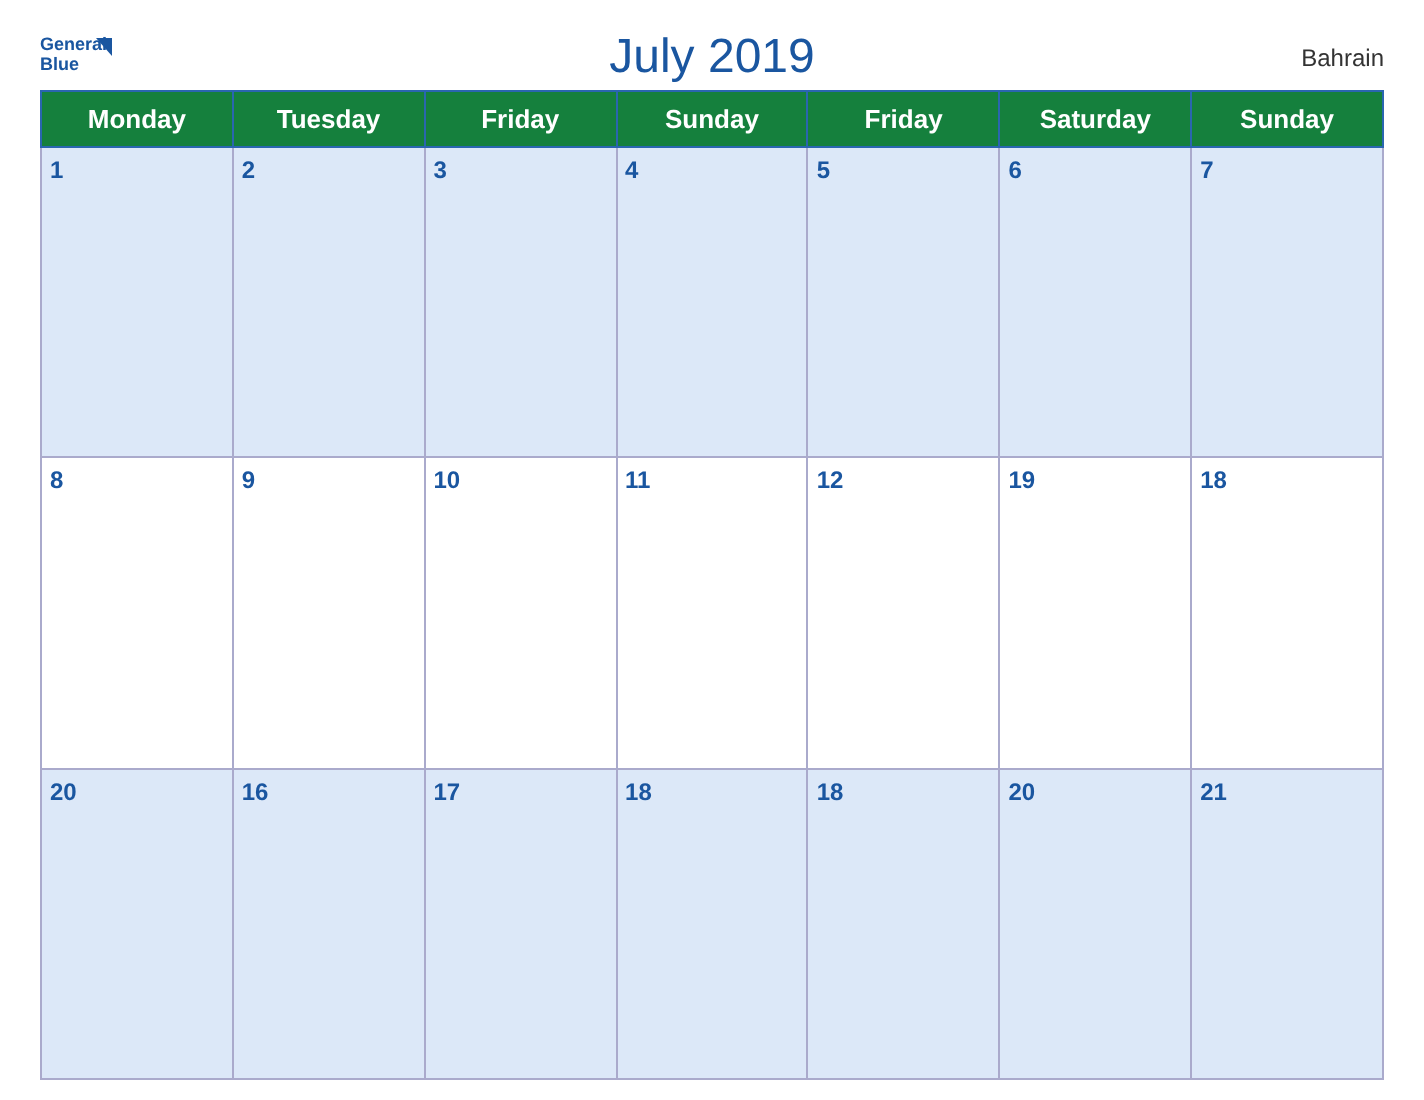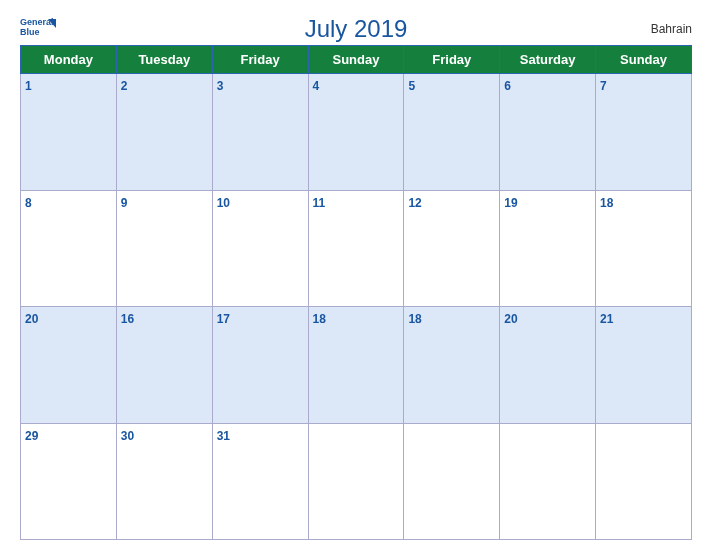--- a/index.html
+++ b/index.html
@@ -143,23 +143,14 @@
       </tr>
       <tr>
         <td><span class="day-num">20</span></td>
         <td><span class="day-num">16</span></td>
         <td><span class="day-num">17</span></td>
         <td><span class="day-num">18</span></td>
         <td><span class="day-num">18</span></td>
         <td><span class="day-num">20</span></td>
         <td><span class="day-num">21</span></td>
       </tr>
-      <tr>
-        <td><span class="day-num">29</span></td>
-        <td><span class="day-num">30</span></td>
-        <td><span class="day-num">31</span></td>
-        <td class="empty-cell"></td>
-        <td class="empty-cell"></td>
-        <td class="empty-cell"></td>
-        <td class="empty-cell"></td>
-      </tr>
     </tbody>
 </table>
 
 </body></html>

